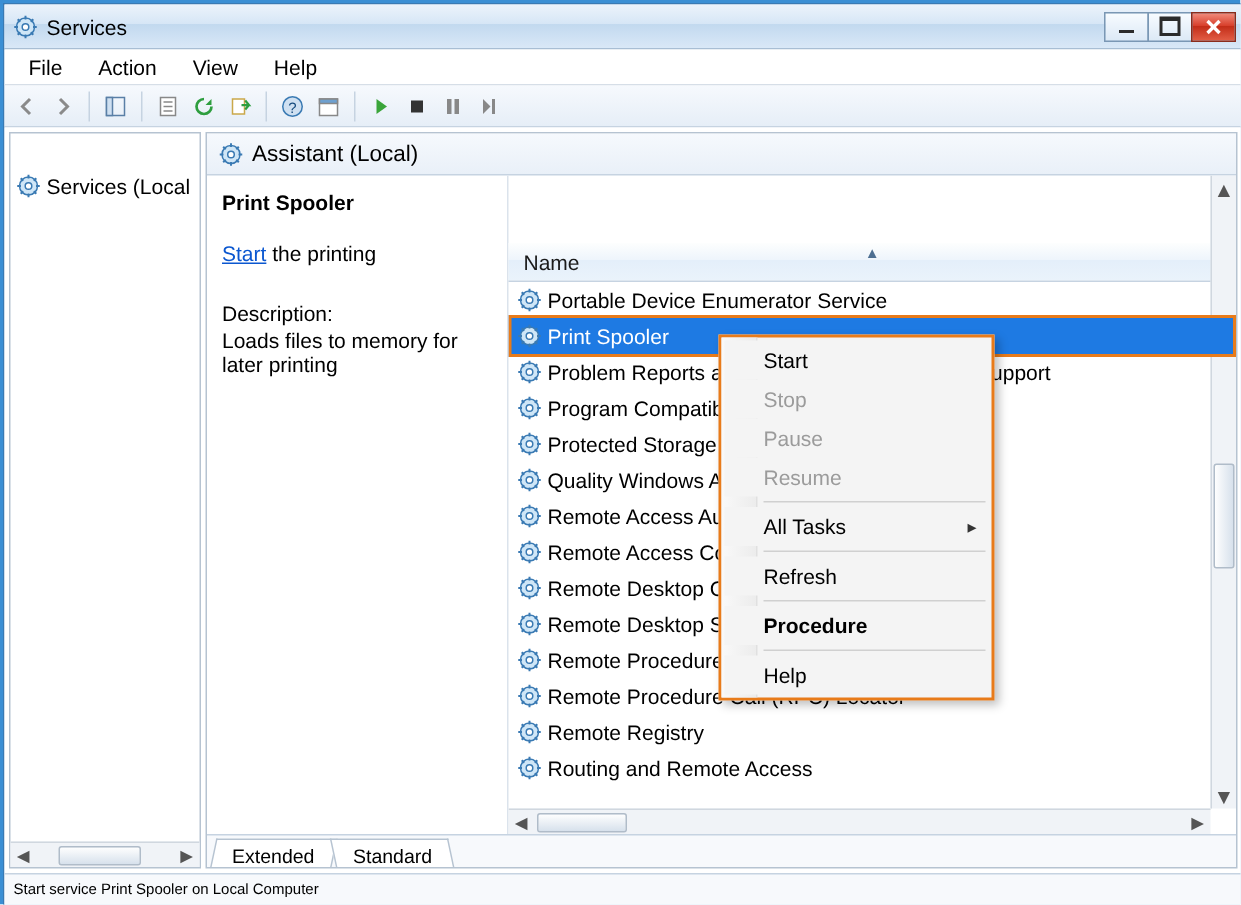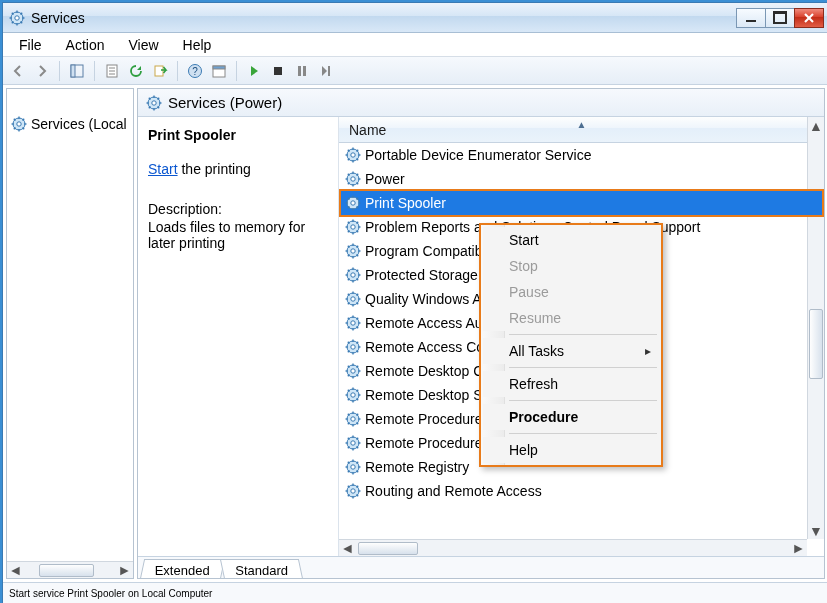--- a/index.html
+++ b/index.html
@@ -154,20 +154,21 @@
     position:relative;
   }
   .col-header {
     height:26px;
     background:linear-gradient(to bottom,#fdfefe,#eef5fc 45%,#e4effa 46%,#eaf3fb);
     border-bottom:1px solid #c6d3e1;
     display:flex; align-items:center;
     padding:12px 10px;
     color:#1a1a1a;
     position:relative;
+    margin-top:45px;
   }
   .sort-arrow { position:absolute; left:50%; top:2px; transform:translateX(-50%); color:#4d6f92; font-size:10px;}
   .list-scroll {
     flex:1;
     overflow:hidden;
     position:relative;
   }
   .list-rows { }
   .row {
     height:24px;
@@ -427,21 +428,21 @@
             </div>
         <div class="h-arrow">►</div>
       </div>
     </div>
 
     <div class="right-pane">
       <div class="right-pane-header">
         <svg class="svc-icon" viewBox="0 0 16 16">
               <use href="#gear-icon-def"></use>
             </svg>
-        <span>Services (Power)</span>
+        <span>Assistant (Local)</span>
       </div>
 
       <div class="right-body">
         <div class="detail-col">
           <div class="svc-name">Print Spooler</div>
           <div class="action-line">
             <a href="#">Start</a><span> the printing</span>
           </div>
           <div class="desc-label">Description:</div>
           <div>Loads files to memory for later printing</div>
@@ -452,26 +453,20 @@
             <span>Name</span>
             <span class="sort-arrow">▲</span>
           </div>
           <div class="list-scroll">
             <div class="list-rows" id="service-rows">
                   <div class="row">
                     <svg class="svc-icon" viewBox="0 0 16 16">
                       <use href="#gear-icon-def"></use>
                     </svg>
                     <span>Portable Device Enumerator Service</span>
-                  </div>
-                  <div class="row">
-                    <svg class="svc-icon" viewBox="0 0 16 16">
-                      <use href="#gear-icon-def"></use>
-                    </svg>
-                    <span>Power</span>
                   </div>
                   <div class="row selected">
                     <svg class="svc-icon" viewBox="0 0 16 16">
                       <use href="#gear-icon-def"></use>
                     </svg>
                     <span>Print Spooler</span>
                   </div>
                   <div class="row">
                     <svg class="svc-icon" viewBox="0 0 16 16">
                       <use href="#gear-icon-def"></use>

